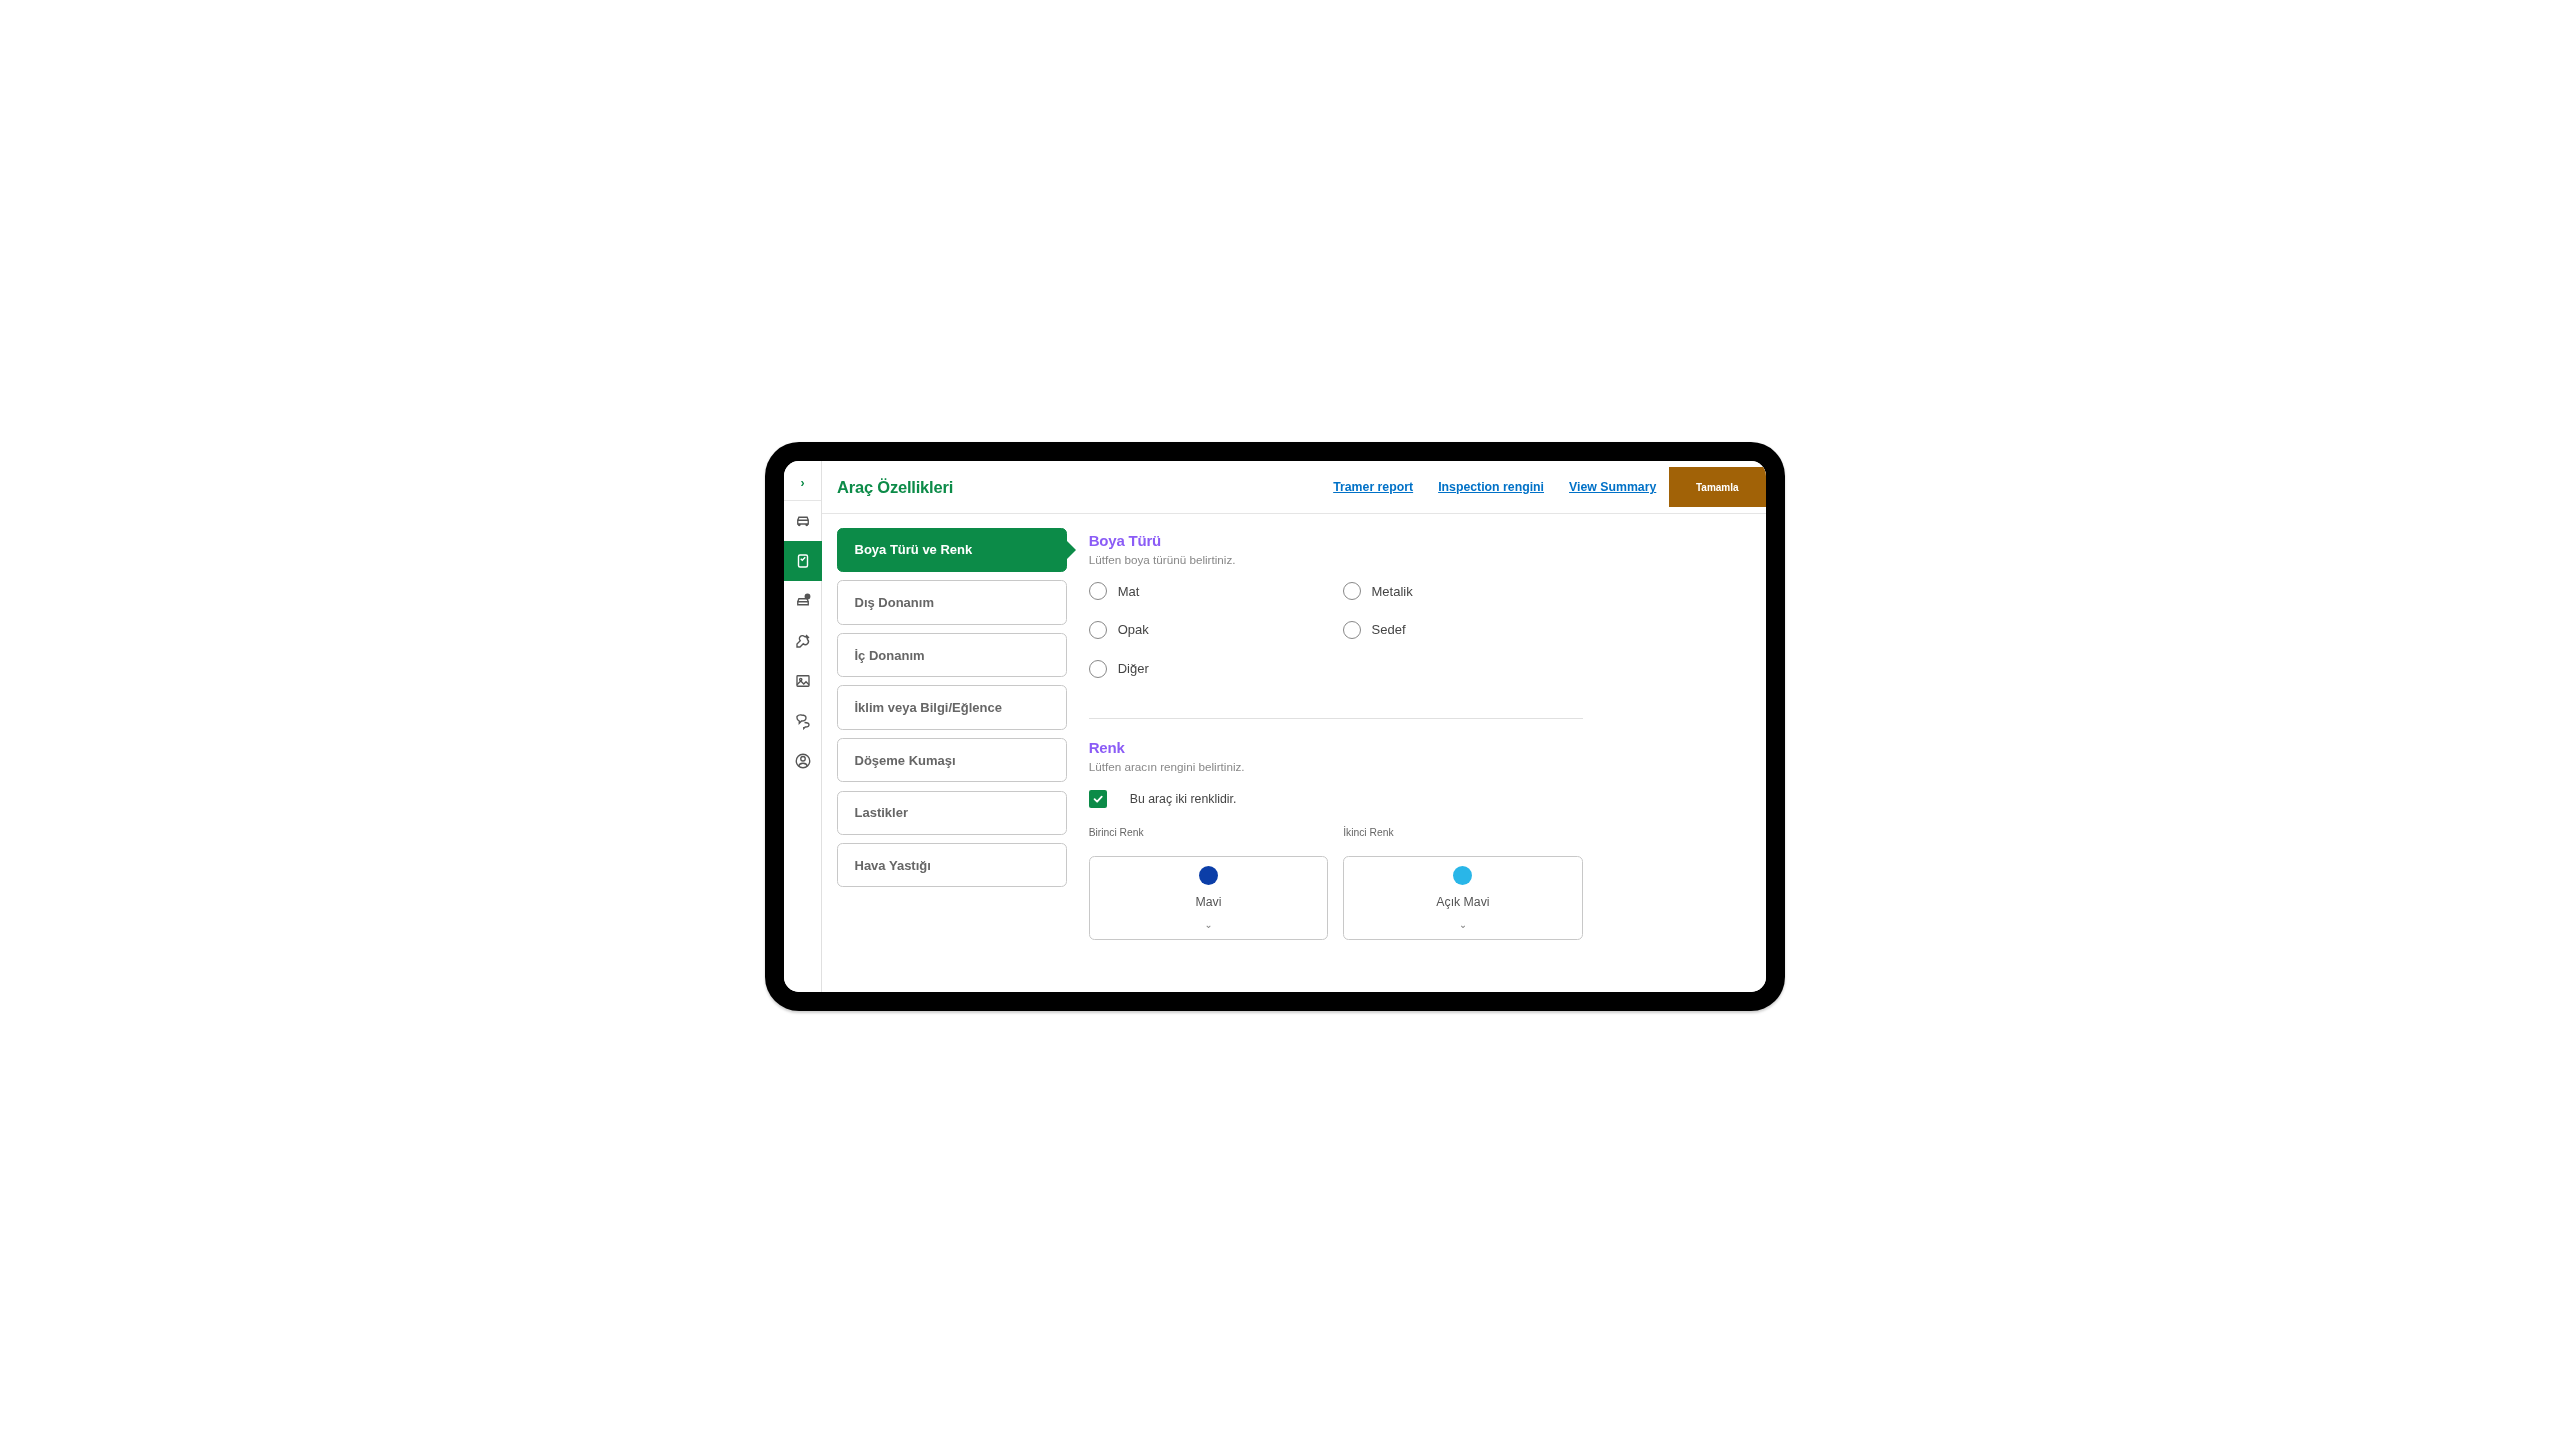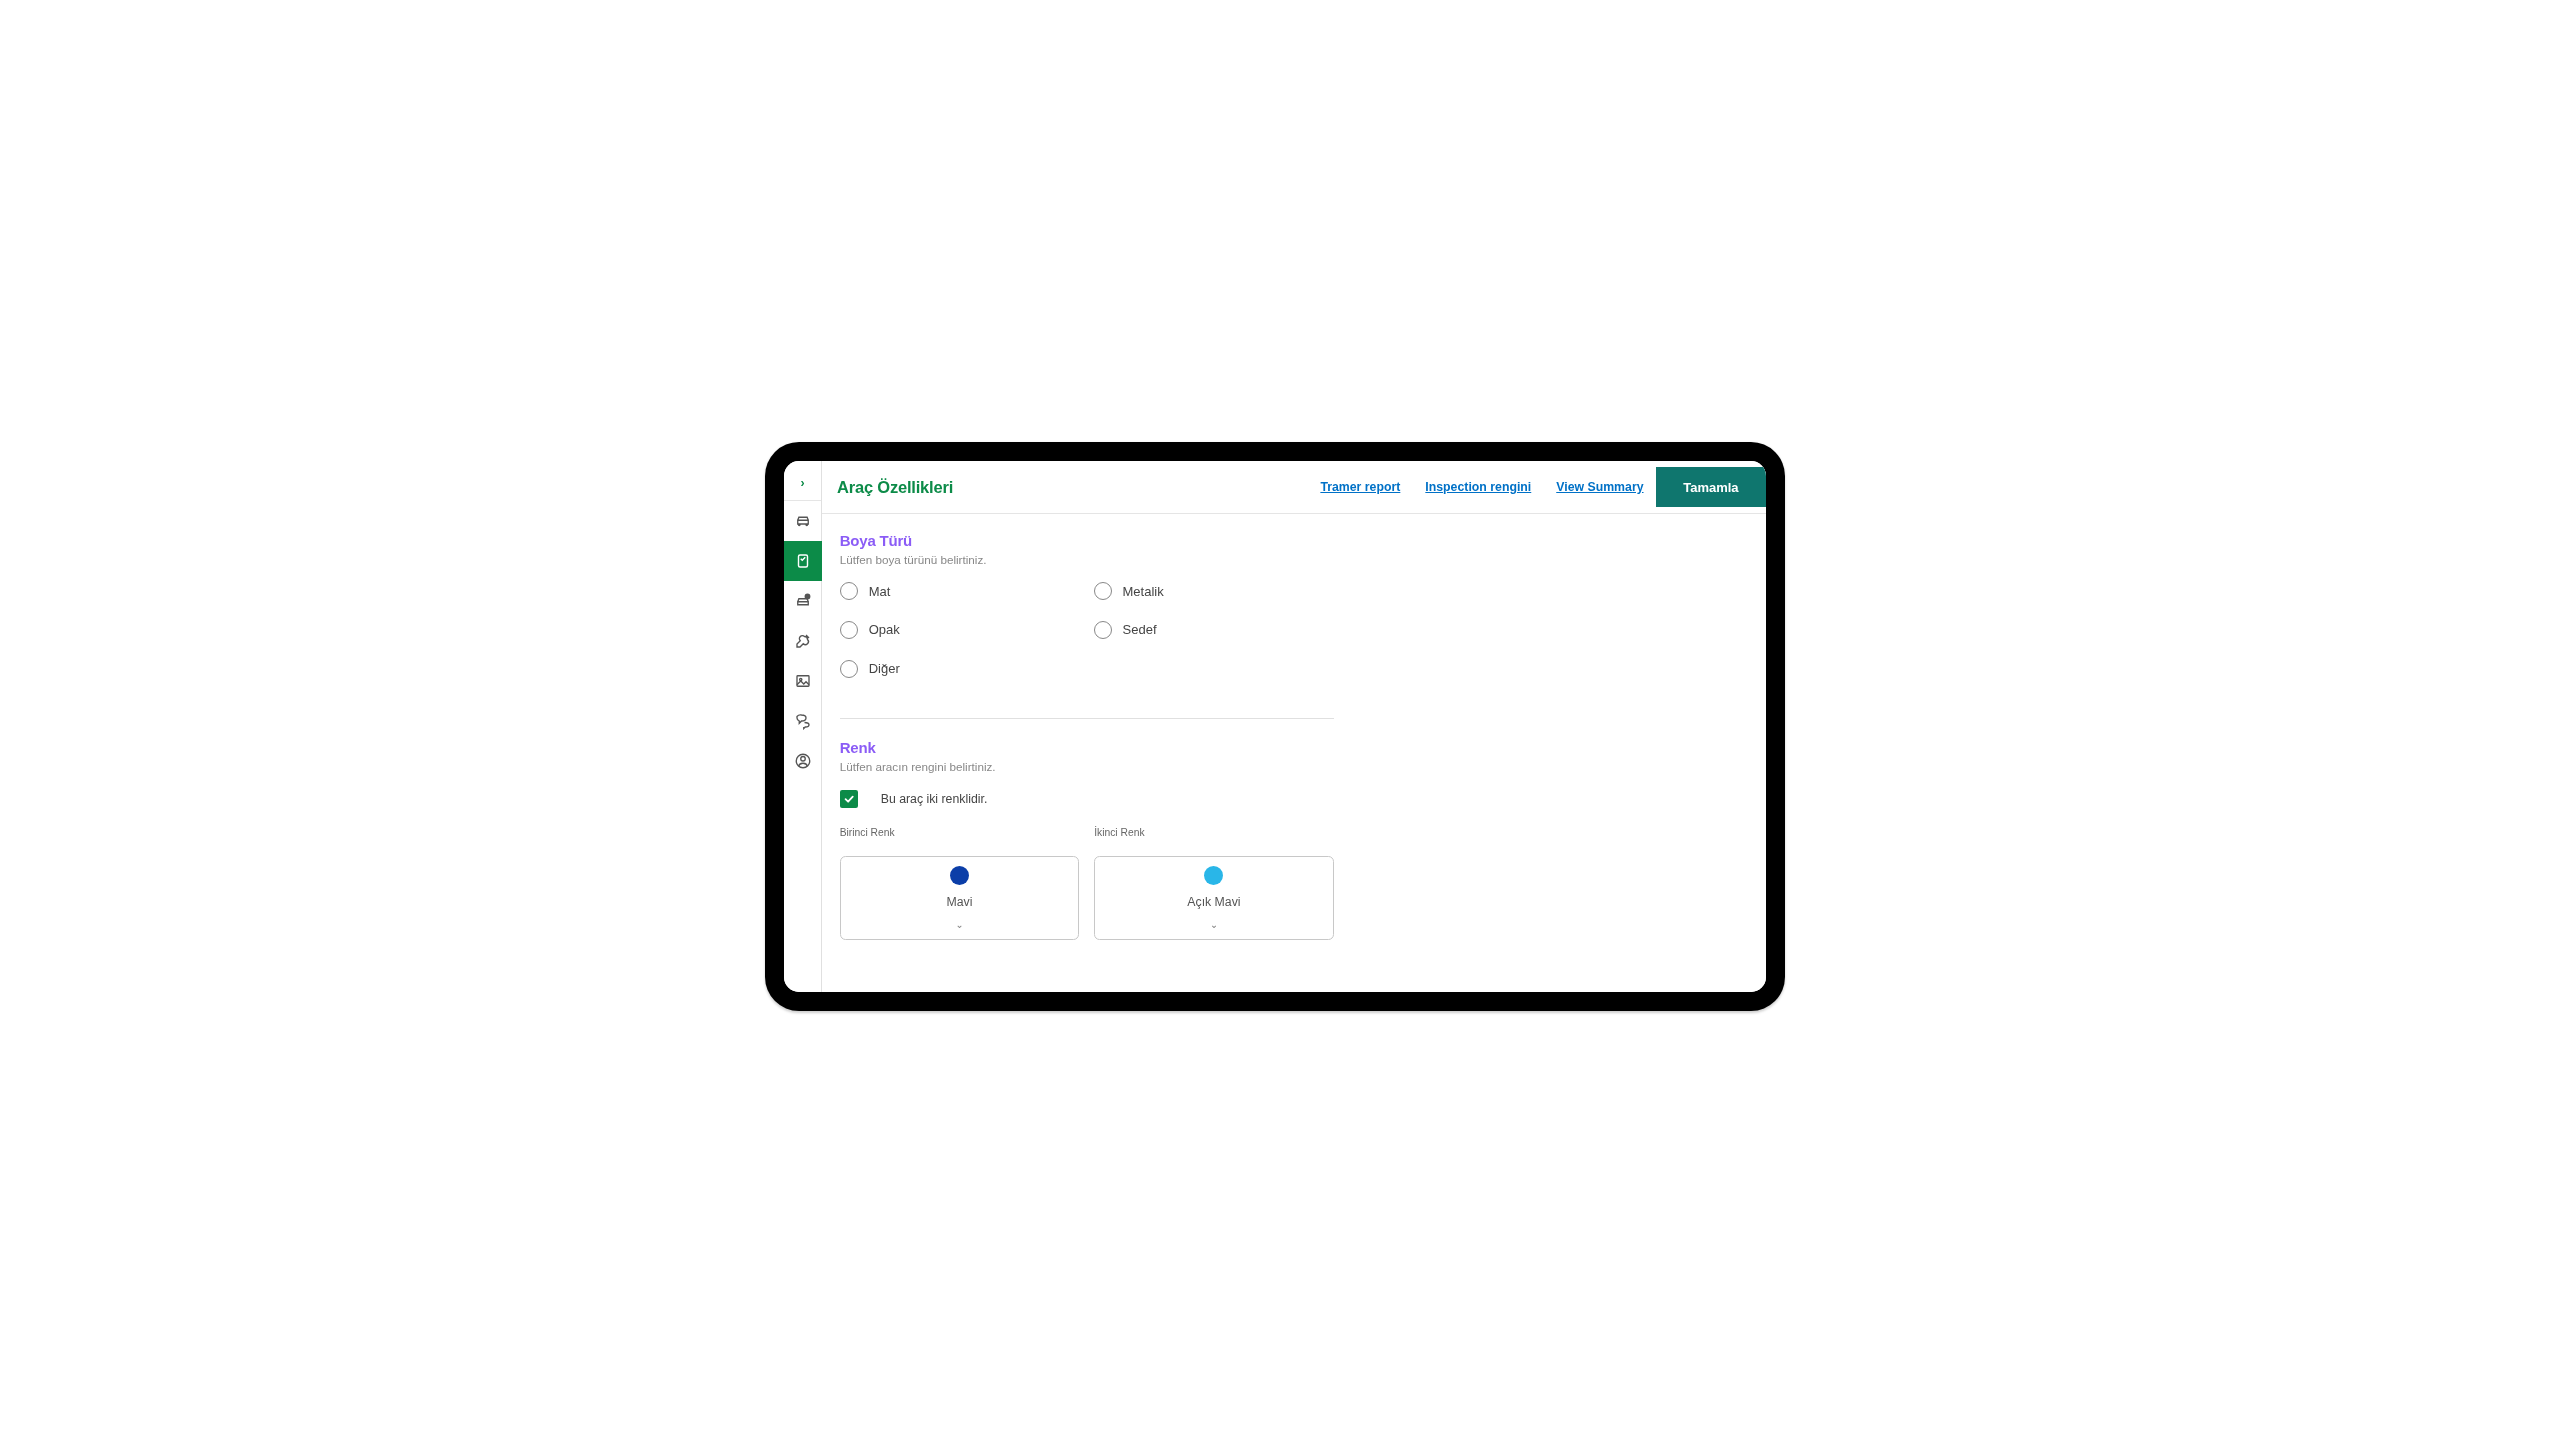--- a/index.html
+++ b/index.html
@@ -85,23 +85,23 @@
       margin-right: 12.3px;
     }
     .header-link {
       color: #0071c7;
       font-size: 12.3px;
       font-weight: 700;
       text-decoration: underline;
       cursor: pointer;
     }
     .complete-btn {
-      background: #0f766e;
+      background: #a16207;
       color: #fff;
-      font-size: 13px;
+      font-size: 10px;
       font-weight: 700;
       height: 40px;
       padding: 0 27.4px;
       margin: -0.7px -12.3px -0.7px 0;
       display: flex;
       align-items: center;
       cursor: pointer;
     }
     .content {
       flex: 1;
@@ -328,20 +328,29 @@
         <div class="header-links">
           <a class="header-link">Tramer report</a>
           <a class="header-link">Inspection rengini</a>
           <a class="header-link">View Summary</a>
         </div>
         <div class="complete-btn">Tamamla</div>
       </div>
 
       <div class="content">
 
+        <div class="section-list">
+          <div class="section-btn active">Boya Türü ve Renk</div>
+          <div class="section-btn">Dış Donanım</div>
+          <div class="section-btn">İç Donanım</div>
+          <div class="section-btn">İklim veya Bilgi/Eğlence</div>
+          <div class="section-btn">Döşeme Kumaşı</div>
+          <div class="section-btn">Lastikler</div>
+          <div class="section-btn">Hava Yastığı</div>
+        </div>
 
         <div class="detail-panel">
 
           <div class="group-title">Boya Türü</div>
           <div class="group-sub">Lütfen boya türünü belirtiniz.</div>
 
           <div class="radio-grid">
             <div class="radio-option">
               <span class="radio-circle"></span>
               <span class="radio-label">Mat</span>

